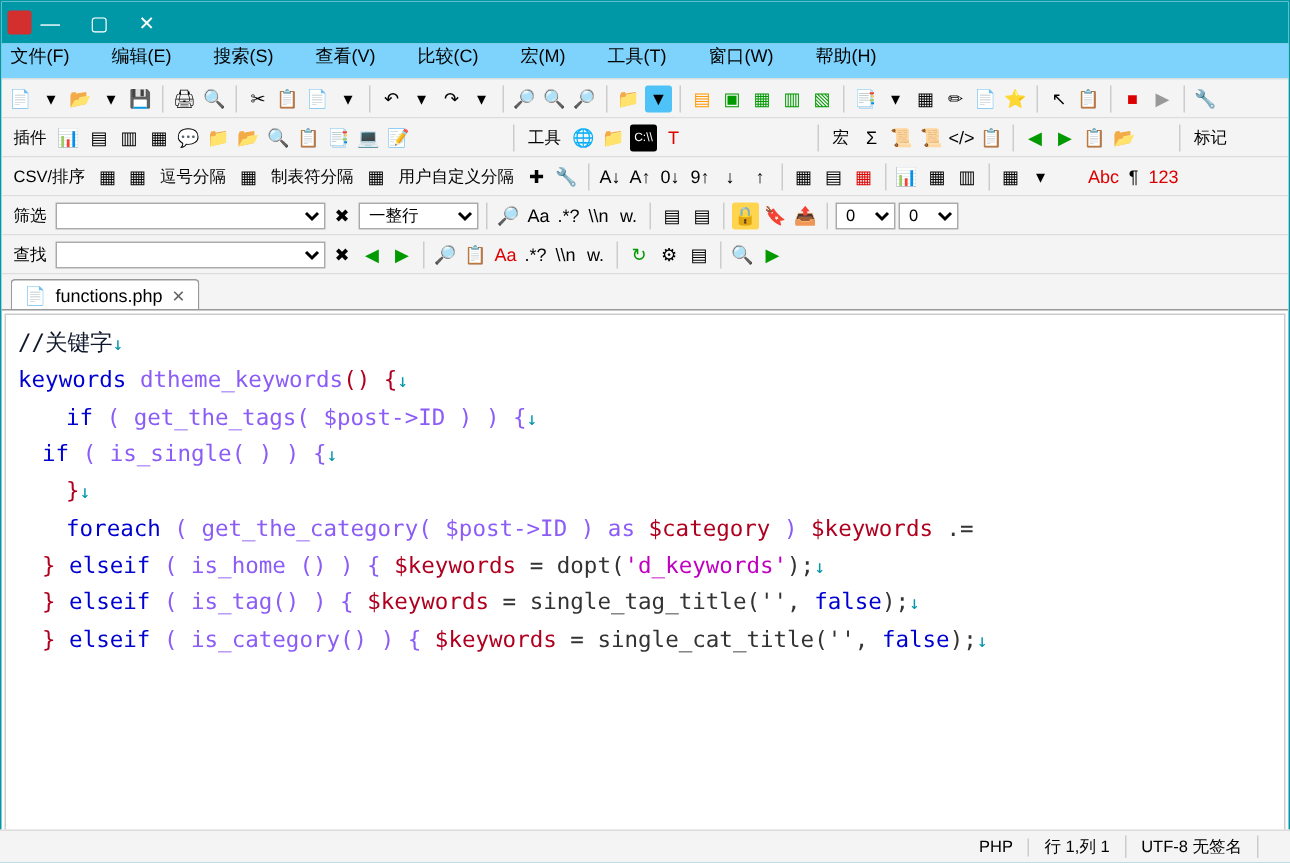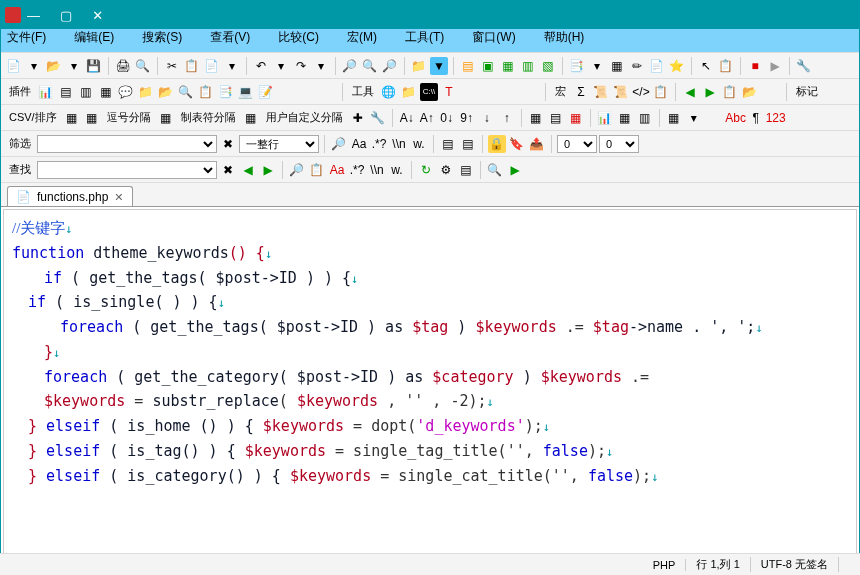--- a/index.html
+++ b/index.html
@@ -13,23 +13,23 @@
 .menubar span { cursor: pointer; }
 .toolbar { background: #f4f4f4; display: flex; align-items: center; padding: 2px 4px; border-bottom: 1px solid #ddd; flex-wrap: nowrap; gap: 2px; min-height: 26px; }
 .toolbar .tbicon { width: 18px; height: 18px; display: inline-flex; align-items: center; justify-content: center; cursor: pointer; border-radius: 2px; }
 .toolbar .sep { width: 1px; height: 18px; background: #ccc; margin: 0 3px; }
 .toolbar .lbl { font-size: 11px; padding: 0 4px; }
 .toolbar select, .toolbar input { font-size: 11px; height: 18px; border: 1px solid #aaa; background: #fff; padding: 0 2px; }
 .tabbar { background: #f4f4f4; height: 24px; display: flex; align-items: flex-end; padding: 0 6px; border-bottom: 1px solid #999; }
 .tab { background: #fff; border: 1px solid #999; border-bottom: none; padding: 3px 8px 2px; display: flex; align-items: center; gap: 6px; font-size: 12px; border-radius: 3px 3px 0 0; }
 .tab .close { cursor: pointer; color: #666; font-size: 11px; }
 .editor { background: #fff; height: 348px; overflow: auto; padding: 6px 8px; font-family: Consolas, "Microsoft YaHei", monospace; font-size: 15px; line-height: 1.65; border: 1px solid #ccc; margin: 2px; }
-.editor .c-comment { color: #1d4ed8; font-family: Liberation Serif, serif; }
+.editor .c-comment { color: #0f172a; }
 .editor .c-kw { color: #0000d0; }
-.editor .c-func { color: #0f172a; }
+.editor .c-func { color: #8b5cf6; }
 .editor .c-var { color: #b00020; }
 .editor .c-brace { color: #b00020; }
 .editor .c-str { color: #c000c0; }
 .editor .c-op { color: #333; }
 .editor .c-nl { color: #0097a7; font-size: 12px; }
 .statusbar { background: #f4f4f4; height: 22px; display: flex; align-items: center; border-top: 1px solid #ddd; font-size: 11px; position: absolute; bottom: 0; left: 0; right: 0; }
 .statusbar .cell { border-right: 1px solid #ccc; padding: 0 10px; }
 .statusbar .spacer { flex: 1; }
 </style>
 </head>
@@ -227,27 +227,25 @@
 <div class="tabbar">
   <div class="tab">
     <span>📄</span>
     <span>functions.php</span>
     <span class="close">✕</span>
   </div>
 </div>
 
 <div class="editor">
 <div><span class="c-comment">//关键字</span><span class="c-nl">↓</span></div>
-<div><span class="c-kw">function</span> <span class="c-func">dtheme_keywords</span><span class="c-brace">() {</span><span class="c-nl">↓</span></div>
+<div><span class="c-kw">keywords</span> <span class="c-func">dtheme_keywords</span><span class="c-brace">() {</span><span class="c-nl">↓</span></div>
 <div style="padding-left:32px"><span class="c-kw">if</span><span class="c-func"> ( get_the_tags( $post-&gt;ID ) ) {</span><span class="c-nl">↓</span></div>
 <div style="padding-left:16px"><span class="c-kw">if</span><span class="c-func"> ( is_single( ) ) {</span><span class="c-nl">↓</span></div>
-<div style="padding-left:48px"><span class="c-kw">foreach</span><span class="c-func"> ( get_the_tags( $post-&gt;ID ) as </span><span class="c-var">$tag</span><span class="c-func"> ) </span><span class="c-var">$keywords</span><span class="c-op"> .= </span><span class="c-var">$tag</span><span class="c-func">-&gt;name . ', ';</span><span class="c-nl">↓</span></div>
 <div style="padding-left:32px"><span class="c-brace">}</span><span class="c-nl">↓</span></div>
 <div style="padding-left:32px"><span class="c-kw">foreach</span><span class="c-func"> ( get_the_category( $post-&gt;ID ) as </span><span class="c-var">$category</span><span class="c-func"> ) </span><span class="c-var">$keywords</span><span class="c-op"> .=</span></div>
-<div style="padding-left:32px"><span class="c-var">$keywords</span><span class="c-op"> = </span><span class="c-func">substr_replace</span><span class="c-op">( </span><span class="c-var">$keywords</span><span class="c-op"> , '' , -2);</span><span class="c-nl">↓</span></div>
 <div style="padding-left:16px"><span class="c-brace">}</span><span class="c-kw"> elseif </span><span class="c-func">( is_home () )    { </span><span class="c-var">$keywords</span><span class="c-op"> = dopt(</span><span class="c-str">'d_keywords'</span><span class="c-op">);</span><span class="c-nl">↓</span></div>
 <div style="padding-left:16px"><span class="c-brace">}</span><span class="c-kw"> elseif </span><span class="c-func">( is_tag() )      { </span><span class="c-var">$keywords</span><span class="c-op"> = single_tag_title('', </span><span class="c-kw">false</span><span class="c-op">);</span><span class="c-nl">↓</span></div>
 <div style="padding-left:16px"><span class="c-brace">}</span><span class="c-kw"> elseif </span><span class="c-func">( is_category() ) { </span><span class="c-var">$keywords</span><span class="c-op"> = single_cat_title('', </span><span class="c-kw">false</span><span class="c-op">);</span><span class="c-nl">↓</span></div>
 </div>
 
 <div class="statusbar">
   <div class="spacer"></div>
   <div class="cell">PHP</div>
   <div class="cell">行 1,列 1</div>
   <div class="cell">UTF-8 无签名</div>

